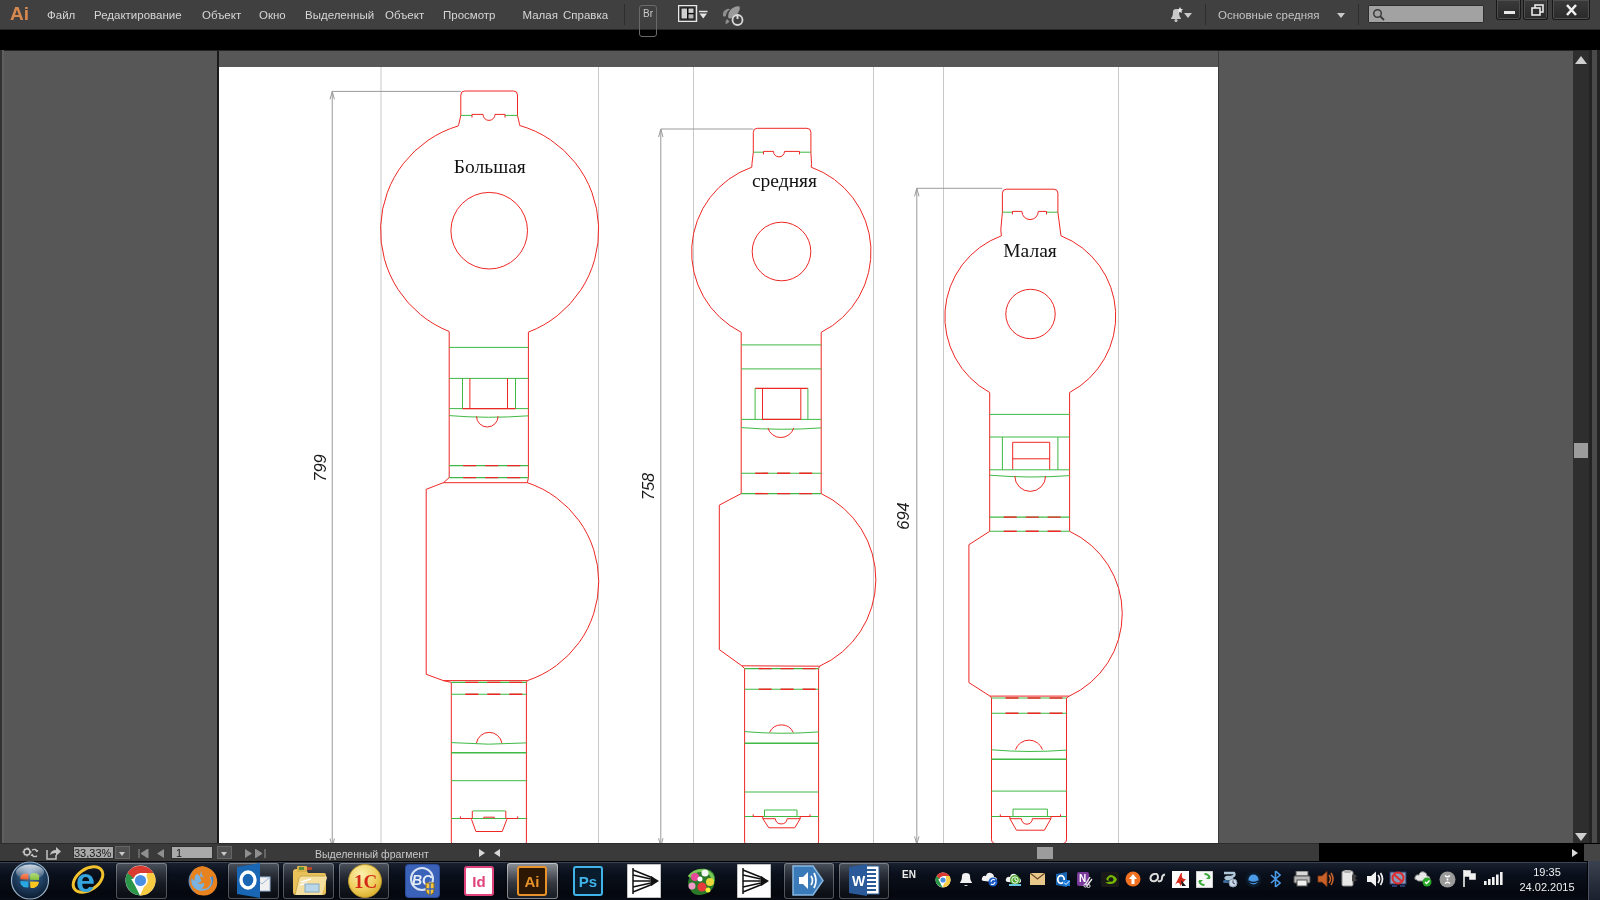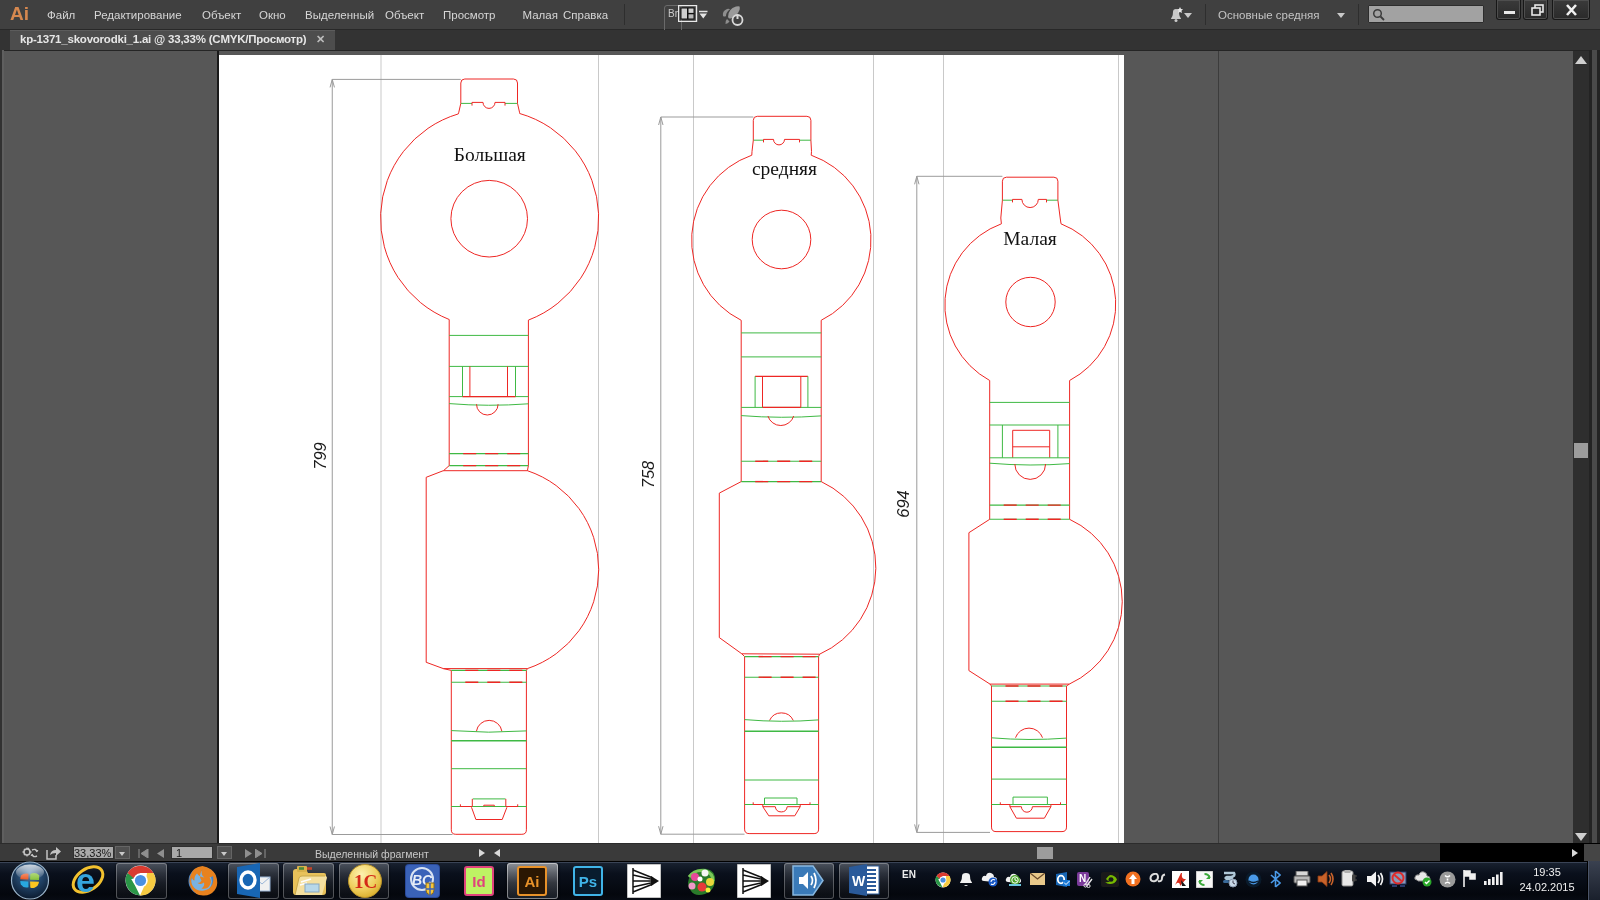--- a/index.html
+++ b/index.html
@@ -7,21 +7,21 @@
   font-family:"Liberation Sans", sans-serif; }
 .abs { position:absolute; }
 
 
 #menubar { position:absolute; left:0; top:0; width:1600px; height:30px;
   background:#404040; border-bottom:1px solid #282828; }
 #ailogo { position:absolute; left:10px; top:3px; font-size:19px; font-weight:bold;
   color:#d6884f; letter-spacing:0px; }
 .mi { position:absolute; top:9px; font-size:11.5px; color:#d6d6d6; white-space:nowrap; }
 .msep { position:absolute; top:4px; width:1px; height:21px; background:#2e2e2e; }
-#brbtn { position:absolute; left:664px; top:5px; width:18px; height:32px;
+#brbtn { position:absolute; left:639px; top:5px; width:18px; height:32px;
   border:1px solid #6a6a6a; border-radius:3px; color:#c9c9c9; font-size:10px;
   text-align:center; line-height:16px; }
 #wsname { position:absolute; left:1218px; top:9px; font-size:11.5px; color:#c4c4c4; }
 #search { position:absolute; left:1368px; top:5px; width:116px; height:18px;
   background:#a2a2a2; border:1px solid #2d2d2d; border-radius:1px; }
 .tri-d { width:0; height:0; border-left:4px solid transparent; border-right:4px solid transparent;
   border-top:5px solid #c9c9c9; position:absolute; }
 
 .winbtn { position:absolute; top:0; height:20px; background:linear-gradient(#3a3a3a,#2a2a2a);
   border:1px solid #171717; border-top:none; box-shadow:inset 0 0 0 1px #4e4e4e;
@@ -32,31 +32,31 @@
 #tab { position:absolute; left:10px; top:0px; width:325px; height:20px; background:#4d4d4d;
   box-shadow:inset 0 1px 0 #5c5c5c; }
 #tab span.t { position:absolute; left:10px; top:3px; font-size:11.5px; letter-spacing:-0.22px; font-weight:bold; color:#e6e6e6; }
 #tab span.x { position:absolute; left:306px; top:3px; font-size:11px; font-weight:bold; color:#bdbdbd; }
 
 
 #workspace { position:absolute; left:0; top:50px; width:1600px; height:793px; background:#575757; }
 #wstopline { position:absolute; left:0; top:0; width:1600px; height:1px; background:#252525; }
 #leftedge1 { position:absolute; left:0; top:0; width:2px; height:793px; background:#323232; }
 #leftedge2 { position:absolute; left:2px; top:0; width:2px; height:793px; background:#5f5f5f; }
-#artboard { position:absolute; left:218.5px; top:5px; width:905px; height:792px; background:#ffffff; }
+#artboard { position:absolute; left:218.5px; top:17px; width:999px; height:792px; background:#ffffff; }
 #abedgeL { position:absolute; left:216.5px; top:1px; width:2px; height:792px; background:#1a1a1a; }
 #abedgeR { position:absolute; left:1217.5px; top:1px; width:1px; height:792px; background:#3c3c3c; }
 
 #vtrack { position:absolute; left:1573px; top:1px; width:16px; height:792px; background:#2e2e2e; }
 #vthumb { position:absolute; left:1574px; top:393px; width:14px; height:15px; background:#9c9c9c; }
 #rightedge { position:absolute; left:1589px; top:0; width:11px; height:793px; background:#232323; }
 #rightedge2 { position:absolute; left:1592px; top:0; width:5px; height:793px; background:#4a4a4a; }
 
 
-#statusbar { position:absolute; left:0; top:843px; width:1440px; height:18px; background:#3a3a3a;
+#statusbar { position:absolute; left:0; top:843px; width:1319px; height:18px; background:#3a3a3a;
   border-top:1px solid #2c2c2c; }
 .fld { position:absolute; top:2px; height:13px; background:#a9a9a9; border:1px solid #303030;
   font-size:11px; color:#1a1a1a; }
 .sbtn { position:absolute; top:2px; height:13px; background:#4f4f4f; border:1px solid #656565; }
 .stxt { position:absolute; font-size:10.5px; color:#c8c8c8; }
 .tri-l { width:0; height:0; border-top:4px solid transparent; border-bottom:4px solid transparent;
   border-right:6px solid #a9a9a9; position:absolute; }
 .tri-r { width:0; height:0; border-top:4px solid transparent; border-bottom:4px solid transparent;
   border-left:6px solid #a9a9a9; position:absolute; }
 #hcorner { position:absolute; left:1584px; top:0px; width:16px; height:18px; background:#454545; }
@@ -136,26 +136,20 @@
         <rect x="1" y="4" width="8" height="7" fill="#2f2f2f" stroke="#e8e8e8" stroke-width="1.6"></rect>
       </svg>
     </div>
     <div class="winbtn" style="left:1552px; width:38px;">
       <svg class="abs" style="left:12px; top:4px" width="13" height="12" viewBox="0 0 13 12">
         <path d="M2 1 L11 11 M11 1 L2 11" stroke="#f0f0f0" stroke-width="2.6"></path>
       </svg>
     </div>
   </div>
 
-  <div id="tabrow">
-    <div id="tab">
-      <span class="t">kp-1371_skovorodki_1.ai @ 33,33% (CMYK/Просмотр)</span>
-      <span class="x">✕</span>
-    </div>
-  </div>
 
   <div id="workspace">
     <div id="abedgeL"></div>
       <div id="abedgeR"></div>
       <div id="artboard">
 
       <svg id="cv" width="999" height="792" viewBox="0 0 999 792" style="position:absolute;left:0;top:0">
 <line x1="162.0" y1="0" x2="162.0" y2="792" stroke="#c9c9c9" stroke-width="1"></line>
 <line x1="379.5" y1="0" x2="379.5" y2="792" stroke="#c9c9c9" stroke-width="1"></line>
 <line x1="474.5" y1="0" x2="474.5" y2="792" stroke="#c9c9c9" stroke-width="1"></line>
@@ -466,21 +460,21 @@
 
   <svg class="abs" style="left:404px; top:863px" width="37" height="36" viewBox="0 0 37 36">
     <rect x="1" y="1" width="35" height="34" rx="4" fill="#2a4a9a"></rect>
     <rect x="2" y="2" width="33" height="32" rx="3" fill="#3a62b8"></rect>
     <circle cx="18" cy="16" r="11" fill="none" stroke="#d8e2f2" stroke-width="2"></circle>
     <text x="8" y="22" font-size="14" font-weight="bold" font-style="italic" fill="#e8eef8">BC</text>
     <path d="M22 20 L30 20 L30 27 Q30 31 26 32 Q22 31 22 27 Z" fill="#f5c63c" stroke="#8a6a1a"></path>
     <path d="M26 20 L26 32 M22 26 L30 26" stroke="#3a62b8" stroke-width="1.4"></path>
   </svg>
 
-  <div class="sqicon" style="left:464px; background:#bef264; border:2px solid #e0437c; color:#e0437c;">Id</div>
+  <div class="sqicon" style="left:464px; background:#ffffff; border:2px solid #e0437c; color:#e0437c;">Id</div>
 
   <div class="sqicon" style="left:517px; background:#2b1703; border:2px solid #e8922a; color:#e8922a;">Ai</div>
 
   <div class="sqicon" style="left:573px; background:#081c2e; border:2px solid #40b4e8; color:#40b4e8;">Ps</div>
 
   <svg class="abs" style="left:627px; top:864px" width="34" height="34" viewBox="0 0 34 34">
     <rect x="0" y="0" width="34" height="34" fill="#fff" stroke="#888"></rect>
     <path d="M6 4 L6 30 M6 6 L26 14 M6 11 L26 15.5 M6 17 L26 17 M6 23 L26 18.5 M6 28 L26 20" stroke="#111" stroke-width="1.5" fill="none"></path>
     <path d="M24 12 L32 17 L24 22 Z" fill="#111"></path>
   </svg>

